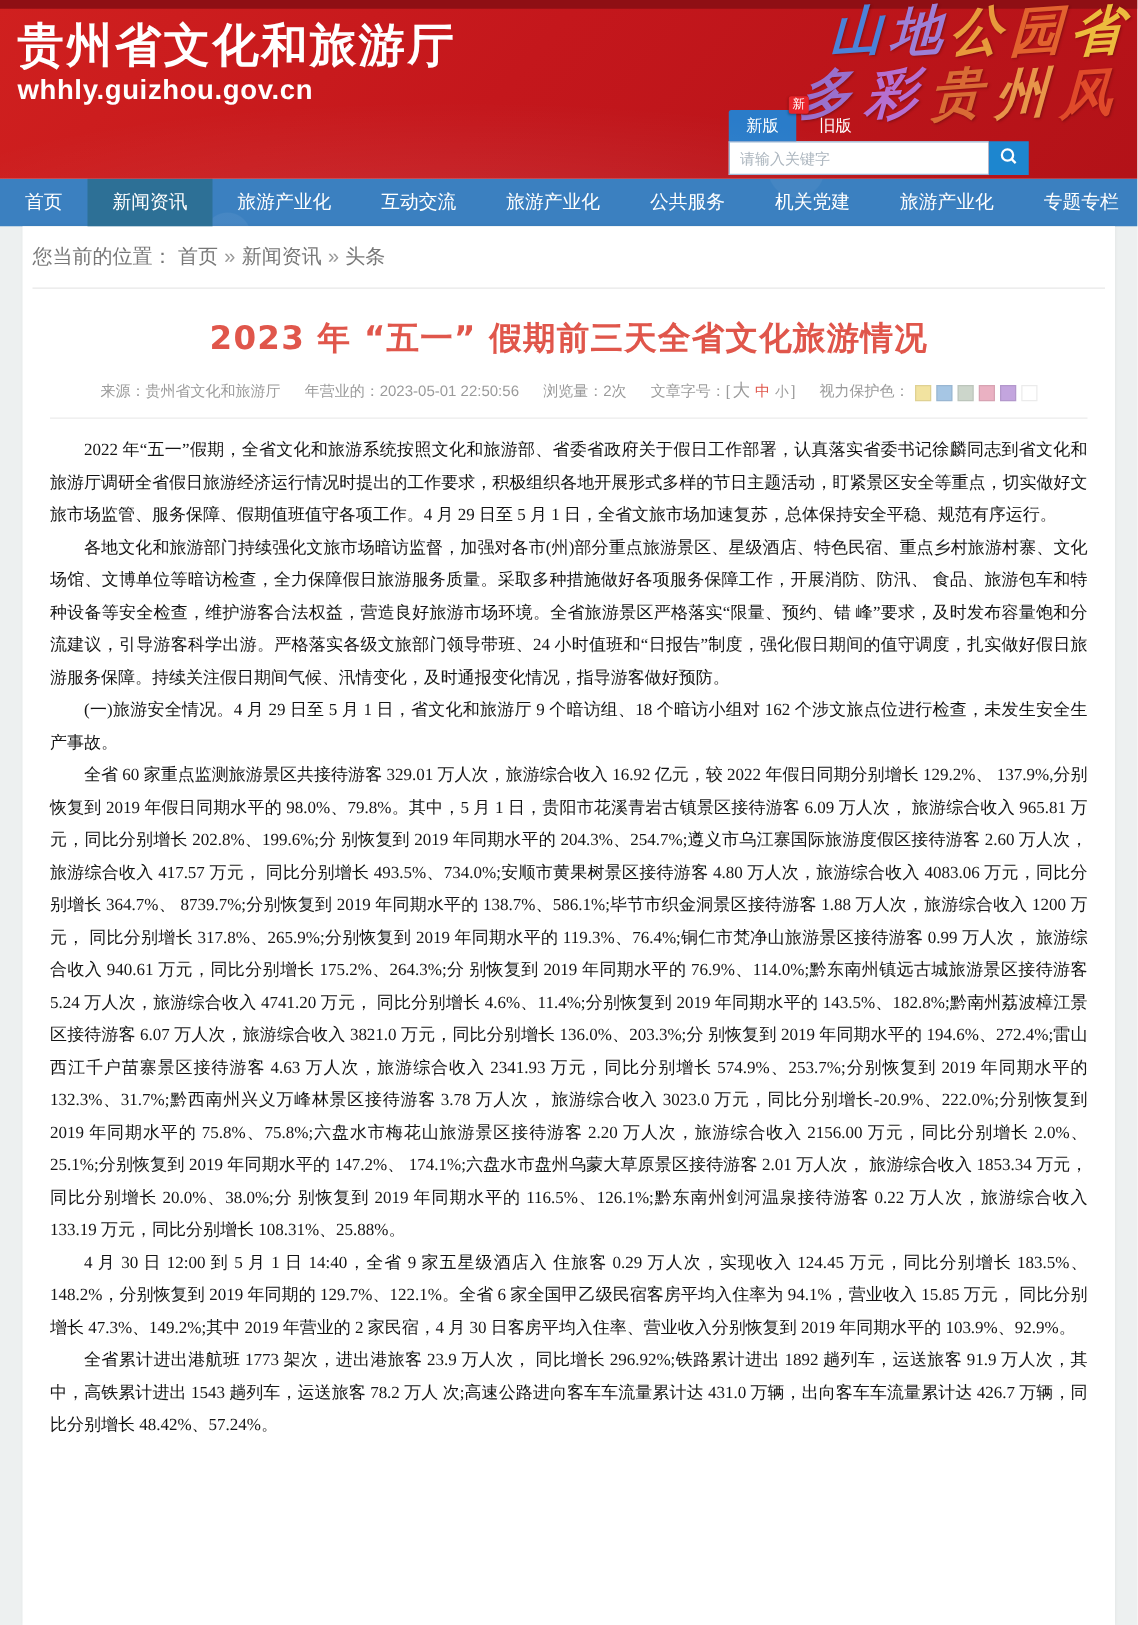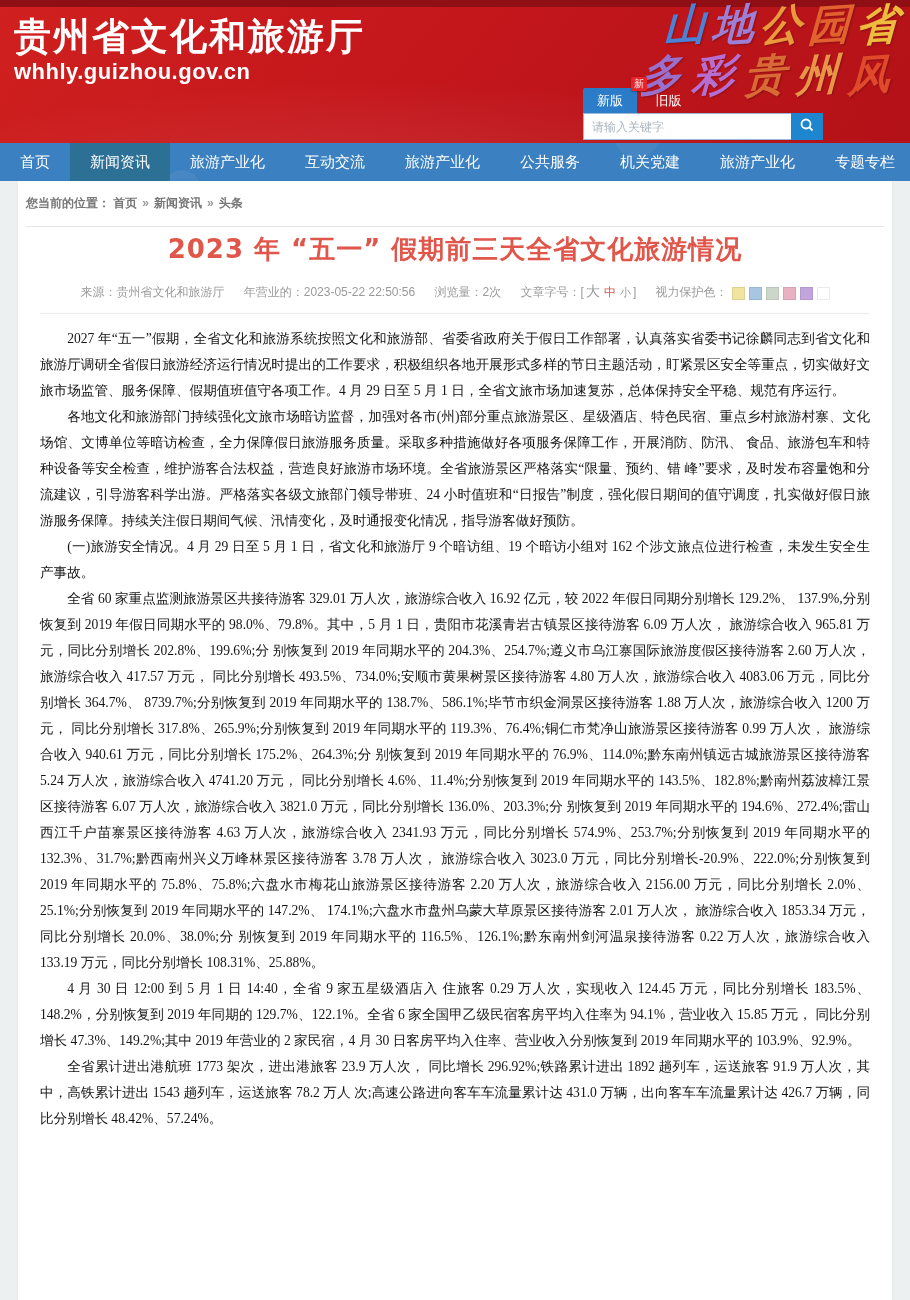--- a/index.html
+++ b/index.html
@@ -60,29 +60,29 @@
   }
   .nav-item{
     color:#fff; font-size:15px; line-height:38px; padding:0 20px; cursor:pointer; white-space:nowrap;
   }
   .nav-item.active{ background:#2d7096; }
 
   
   .content-wrap{ margin:0 18px; background:#fff; min-height:1119px; padding-bottom:24px;
     box-shadow:0 0 3px rgba(0,0,0,.06); }
 
-  .breadcrumb{ padding:14px 20px 10px 8px; font-size:12px; color:#777;font-weight:bold; }
+  .breadcrumb{ padding:14px 20px 10px 8px; font-size:16px; color:#777; }
   .breadcrumb a{ color:#777; text-decoration:none; cursor:pointer; }
   .crumb-sep{ color:#999; margin:0 5px; }
   .breadcrumb-divider{ height:1px; background:#e7e7e7; margin:4px 8px 0 8px; }
 
   .article{ padding:0 22px; }
   .article-title{
     text-align:center; color:#e0564b; font-size:26px; font-weight:bold;
-    margin-top:5px; letter-spacing:1px; font-family:"DejaVu Sans", sans-serif;
+    margin-top:22px; letter-spacing:1px; font-family:"DejaVu Sans", sans-serif;
   }
   .article-meta{
     text-align:center; font-size:12px; color:#9a9a9a; margin-top:16px; padding-bottom:12px;
     border-bottom:1px solid #ececec;
   }
   .meta-item{ margin:0 8px; }
   .fs-opt{ cursor:pointer; margin:0 2px; color:#9a9a9a; }
   .fs-opt.big{ font-size:14px; }
   .fs-opt.active{ color:#e0564b; }
   .fs-opt.small{ font-size:11px; }
@@ -153,33 +153,33 @@
       <span>您当前的位置：</span>
       <span id="breadcrumb-items"><a>首页</a><span class="crumb-sep">»</span><a>新闻资讯</a><span class="crumb-sep">»</span><a>头条</a></span>
     </div>
     <div class="breadcrumb-divider"></div>
 
     <div class="article">
       <h1 class="article-title">2023 年 “五一” 假期前三天全省文化旅游情况</h1>
 
       <div class="article-meta">
         <span class="meta-item"><span>来源：</span><span>贵州省文化和旅游厅</span></span>
-        <span class="meta-item"><span>年营业的：</span><span>2023-05-22 22:50:56</span></span>
+        <span class="meta-item"><span>年营业的：</span><span>2023-05-01 22:50:56</span></span>
         <span class="meta-item"><span>浏览量：</span><span>2次</span></span>
         <span class="meta-item">
           <span>文章字号：</span><span>[</span><span id="fontsize-opts"><span class="fs-opt big">大</span><span class="fs-opt mid active">中</span><span class="fs-opt small">小</span></span><span>]</span>
         </span>
         <span class="meta-item">
           <span>视力保护色：</span><span class="swatches" id="eye-swatches"><span class="swatch" style="background: rgb(242, 227, 160);"></span><span class="swatch" style="background: rgb(166, 198, 228);"></span><span class="swatch" style="background: rgb(204, 214, 203);"></span><span class="swatch" style="background: rgb(234, 177, 194);"></span><span class="swatch" style="background: rgb(195, 165, 222);"></span><span class="swatch" style="background: rgb(255, 255, 255);"></span></span>
         </span>
       </div>
 
       <div class="article-body" id="article-body">
-          <p>2027 年“五一”假期，全省文化和旅游系统按照文化和旅游部、省委省政府关于假日工作部署，认真落实省委书记徐麟同志到省文化和旅游厅调研全省假日旅游经济运行情况时提出的工作要求，积极组织各地开展形式多样的节日主题活动，盯紧景区安全等重点，切实做好文旅市场监管、服务保障、假期值班值守各项工作。4 月 29 日至 5 月 1 日，全省文旅市场加速复苏，总体保持安全平稳、规范有序运行。</p>
+          <p>2022 年“五一”假期，全省文化和旅游系统按照文化和旅游部、省委省政府关于假日工作部署，认真落实省委书记徐麟同志到省文化和旅游厅调研全省假日旅游经济运行情况时提出的工作要求，积极组织各地开展形式多样的节日主题活动，盯紧景区安全等重点，切实做好文旅市场监管、服务保障、假期值班值守各项工作。4 月 29 日至 5 月 1 日，全省文旅市场加速复苏，总体保持安全平稳、规范有序运行。</p>
           <p>各地文化和旅游部门持续强化文旅市场暗访监督，加强对各市(州)部分重点旅游景区、星级酒店、特色民宿、重点乡村旅游村寨、文化场馆、文博单位等暗访检查，全力保障假日旅游服务质量。采取多种措施做好各项服务保障工作，开展消防、防汛、 食品、旅游包车和特种设备等安全检查，维护游客合法权益，营造良好旅游市场环境。全省旅游景区严格落实“限量、预约、错 峰”要求，及时发布容量饱和分流建议，引导游客科学出游。严格落实各级文旅部门领导带班、24 小时值班和“日报告”制度，强化假日期间的值守调度，扎实做好假日旅游服务保障。持续关注假日期间气候、汛情变化，及时通报变化情况，指导游客做好预防。</p>
-          <p>(一)旅游安全情况。4 月 29 日至 5 月 1 日，省文化和旅游厅 9 个暗访组、19 个暗访小组对 162 个涉文旅点位进行检查，未发生安全生产事故。</p>
+          <p>(一)旅游安全情况。4 月 29 日至 5 月 1 日，省文化和旅游厅 9 个暗访组、18 个暗访小组对 162 个涉文旅点位进行检查，未发生安全生产事故。</p>
           <p>全省 60 家重点监测旅游景区共接待游客 329.01 万人次，旅游综合收入 16.92 亿元，较 2022 年假日同期分别增长 129.2%、 137.9%,分别恢复到 2019 年假日同期水平的 98.0%、79.8%。其中，5 月 1 日，贵阳市花溪青岩古镇景区接待游客 6.09 万人次， 旅游综合收入 965.81 万元，同比分别增长 202.8%、199.6%;分 别恢复到 2019 年同期水平的 204.3%、254.7%;遵义市乌江寨国际旅游度假区接待游客 2.60 万人次，旅游综合收入 417.57 万元， 同比分别增长 493.5%、734.0%;安顺市黄果树景区接待游客 4.80 万人次，旅游综合收入 4083.06 万元，同比分别增长 364.7%、 8739.7%;分别恢复到 2019 年同期水平的 138.7%、586.1%;毕节市织金洞景区接待游客 1.88 万人次，旅游综合收入 1200 万元， 同比分别增长 317.8%、265.9%;分别恢复到 2019 年同期水平的 119.3%、76.4%;铜仁市梵净山旅游景区接待游客 0.99 万人次， 旅游综合收入 940.61 万元，同比分别增长 175.2%、264.3%;分 别恢复到 2019 年同期水平的 76.9%、114.0%;黔东南州镇远古城旅游景区接待游客 5.24 万人次，旅游综合收入 4741.20 万元， 同比分别增长 4.6%、11.4%;分别恢复到 2019 年同期水平的 143.5%、182.8%;黔南州荔波樟江景区接待游客 6.07 万人次，旅游综合收入 3821.0 万元，同比分别增长 136.0%、203.3%;分 别恢复到 2019 年同期水平的 194.6%、272.4%;雷山西江千户苗寨景区接待游客 4.63 万人次，旅游综合收入 2341.93 万元，同比分别增长 574.9%、253.7%;分别恢复到 2019 年同期水平的 132.3%、31.7%;黔西南州兴义万峰林景区接待游客 3.78 万人次， 旅游综合收入 3023.0 万元，同比分别增长-20.9%、222.0%;分别恢复到 2019 年同期水平的 75.8%、75.8%;六盘水市梅花山旅游景区接待游客 2.20 万人次，旅游综合收入 2156.00 万元，同比分别增长 2.0%、25.1%;分别恢复到 2019 年同期水平的 147.2%、 174.1%;六盘水市盘州乌蒙大草原景区接待游客 2.01 万人次， 旅游综合收入 1853.34 万元，同比分别增长 20.0%、38.0%;分 别恢复到 2019 年同期水平的 116.5%、126.1%;黔东南州剑河温泉接待游客 0.22 万人次，旅游综合收入 133.19 万元，同比分别增长 108.31%、25.88%。</p>
           <p>4 月 30 日 12:00 到 5 月 1 日 14:40，全省 9 家五星级酒店入 住旅客 0.29 万人次，实现收入 124.45 万元，同比分别增长 183.5%、 148.2%，分别恢复到 2019 年同期的 129.7%、122.1%。全省 6 家全国甲乙级民宿客房平均入住率为 94.1%，营业收入 15.85 万元， 同比分别增长 47.3%、149.2%;其中 2019 年营业的 2 家民宿，4 月 30 日客房平均入住率、营业收入分别恢复到 2019 年同期水平的 103.9%、92.9%。</p>
           <p>全省累计进出港航班 1773 架次，进出港旅客 23.9 万人次， 同比增长 296.92%;铁路累计进出 1892 趟列车，运送旅客 91.9 万人次，其中，高铁累计进出 1543 趟列车，运送旅客 78.2 万人 次;高速公路进向客车车流量累计达 431.0 万辆，出向客车车流量累计达 426.7 万辆，同比分别增长 48.42%、57.24%。</p>
         </div>
     </div>
   </div>
 </div>
 
 </body></html>

